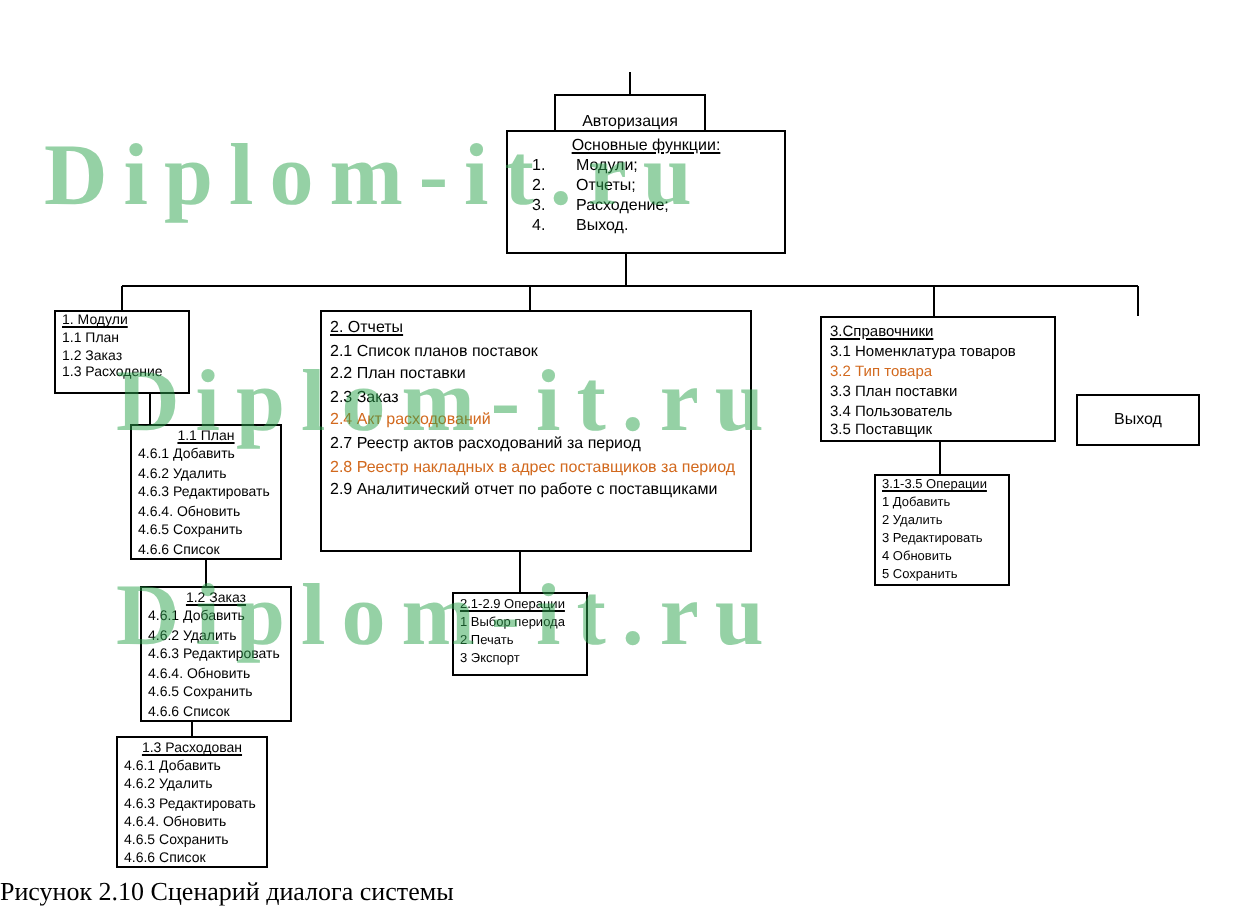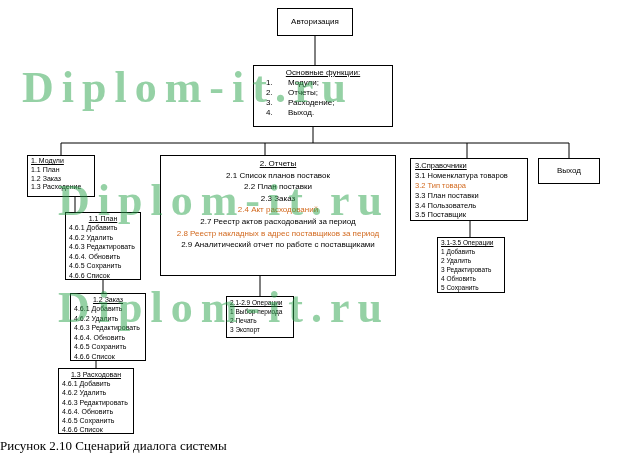--- a/index.html
+++ b/index.html
@@ -5,42 +5,42 @@
   html,body{margin:0;padding:0;}
   body{
     width:623px;height:460px;position:relative;background:#fff;overflow:hidden;
     font-family:"Liberation Sans",sans-serif;color:#000;
   }
   svg.lines{position:absolute;left:0;top:0;z-index:1;}
   .box{
     position:absolute;border:1px solid #000;background:#fff;box-sizing:border-box;
     z-index:2;line-height:1.25;
   }
-  .center{display:flex;align-items:center;justify-content:center;text-align:center;}
+  .center{display:flex;align-items:center;justify-content:center;text-align:center;margin-top:39px;}
   .title{text-decoration:underline;white-space:nowrap;}
   .t-center{text-align:center;}
   .li{white-space:nowrap;overflow:hidden;}
   .hl{color:var(--hl-color,#d2691e);}
   .fn-row{display:flex;}
   .fn-num{width:22px;padding-left:12px;box-sizing:content-box;}
   .watermark{
     position:absolute;z-index:5;pointer-events:none;
     font-family:"Liberation Serif",serif;font-weight:700;
     font-size:44px;letter-spacing:8px;white-space:nowrap;
     color:var(--wm-color,#2da44e);opacity:.5;
   }
   .caption{
     position:absolute;left:0;top:438px;width:623px;text-align:left;z-index:2;
     font-family:"Liberation Serif",serif;font-size:13px;
   }
   
   #auth{left:277px;top:8px;width:76px;height:28px;font-size:8px;}
   #mainfn{left:253px;top:65px;width:140px;height:62px;font-size:8px;padding:2px 0;}
   #modules{left:27px;top:155px;width:68px;height:42px;font-size:7px;padding:1px 3px;}
-  #reports{left:160px;top:155px;width:236px;height:121px;font-size:8px;padding:2px 4px;line-height:1.45;text-align:center;}
+  #reports{left:160px;top:155px;width:216px;height:121px;font-size:8px;padding:2px 4px;line-height:1.45;}
   #refs{left:410px;top:158px;width:118px;height:63px;font-size:7.5px;padding:2px 4px;line-height:1.32;}
   #exit{left:538px;top:158px;width:62px;height:26px;font-size:8px;align-items:center;}
   #plan{left:65px;top:212px;width:76px;height:68px;font-size:7px;padding:1px 3px;line-height:1.35;}
   #order{left:70px;top:293px;width:76px;height:68px;font-size:7px;padding:1px 3px;line-height:1.35;}
   #expense{left:58px;top:368px;width:76px;height:66px;font-size:7px;padding:1px 3px;line-height:1.32;}
   #repops{left:226px;top:296px;width:68px;height:42px;font-size:6.5px;padding:1px 3px;line-height:1.4;}
   #refops{left:437px;top:237px;width:68px;height:56px;font-size:6.5px;padding:1px 3px;line-height:1.38;}
   #wm1{left:22px;top:62px;}
   #wm2{left:58px;top:175px;}
   #wm3{left:58px;top:282px;}

